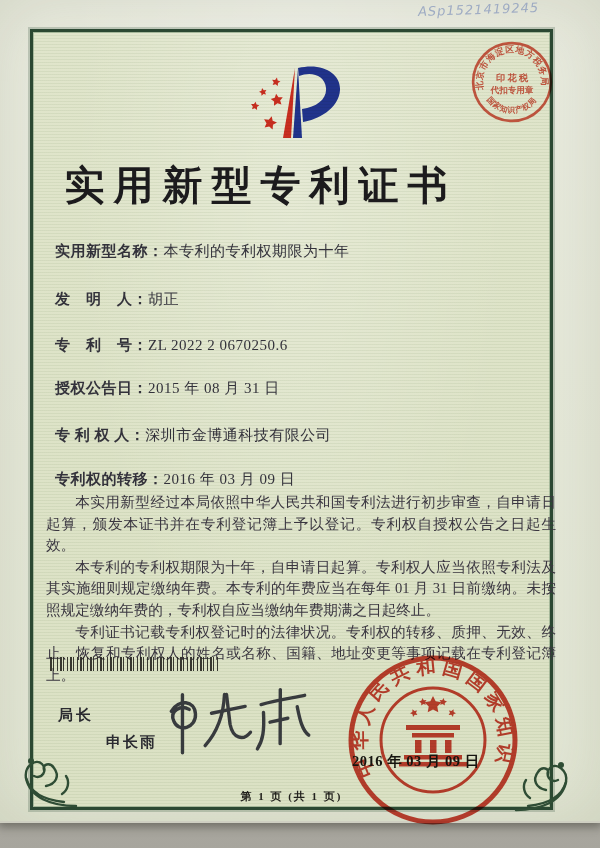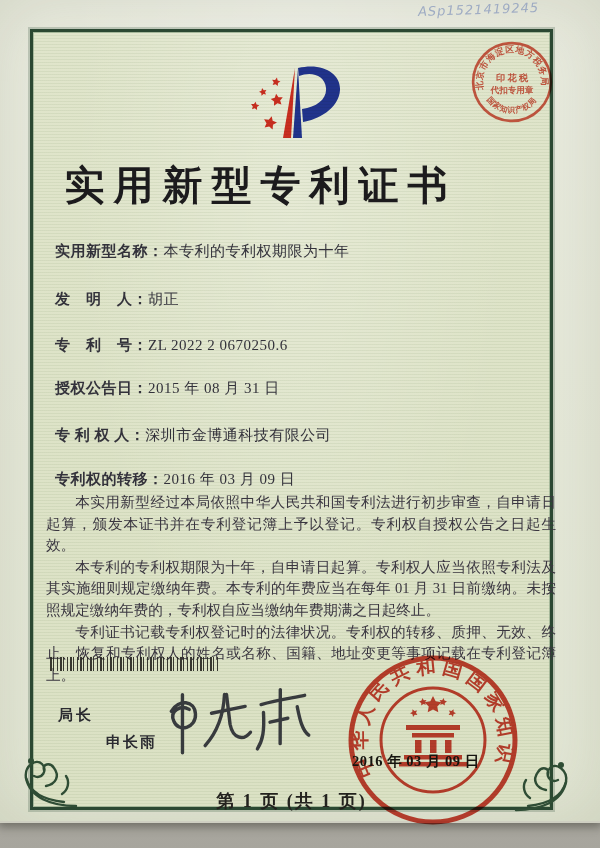--- a/index.html
+++ b/index.html
@@ -30,21 +30,21 @@
   .body-text{left:46px;top:492px;width:510px;font-size:14.6px;line-height:21.6px;
     color:#3a3640;text-align:justify;}
   .body-text p{margin:0;text-indent:2em;}
   .barcode{left:50px;top:657px;width:168px;height:14px;
     background:repeating-linear-gradient(90deg,#26251f 0 2px,transparent 2px 3px,
       #26251f 3px 4px,transparent 4px 7px,#26251f 7px 8px,transparent 8px 10px);
     opacity:.9;}
   .signer-title{left:58px;top:706px;font-size:15px;font-weight:700;color:#2b2b31;letter-spacing:3px;}
   .signer-name{left:58px;top:733px;font-size:15px;font-weight:700;color:#2b2b31;letter-spacing:2px;margin-left:48px;}
   .seal-date{left:352px;top:752px;font-size:14.5px;font-weight:700;color:#15140f;letter-spacing:.5px;z-index:6;}
-  .footer{left:30px;top:789px;width:523px;text-align:center;font-size:18px;font-weight:700;
+  .footer{left:30px;top:789px;width:523px;text-align:center;font-size:11px;font-weight:700;
     color:#23221e;letter-spacing:2px;}
   .seal{mix-blend-mode:multiply;}
   svg{display:block;}
 </style>
 </head>
 <body>
 
 <div class="photo">
 
   <svg width="0" height="0" style="position:absolute" aria-hidden="true">

